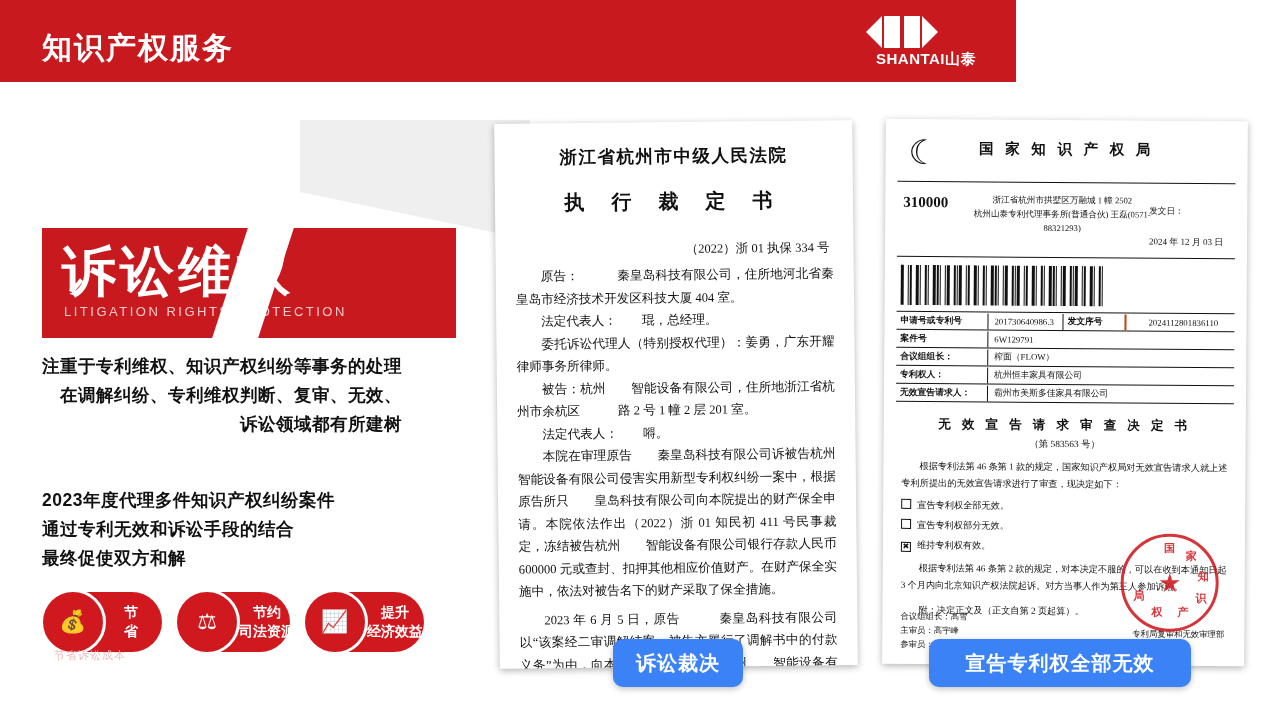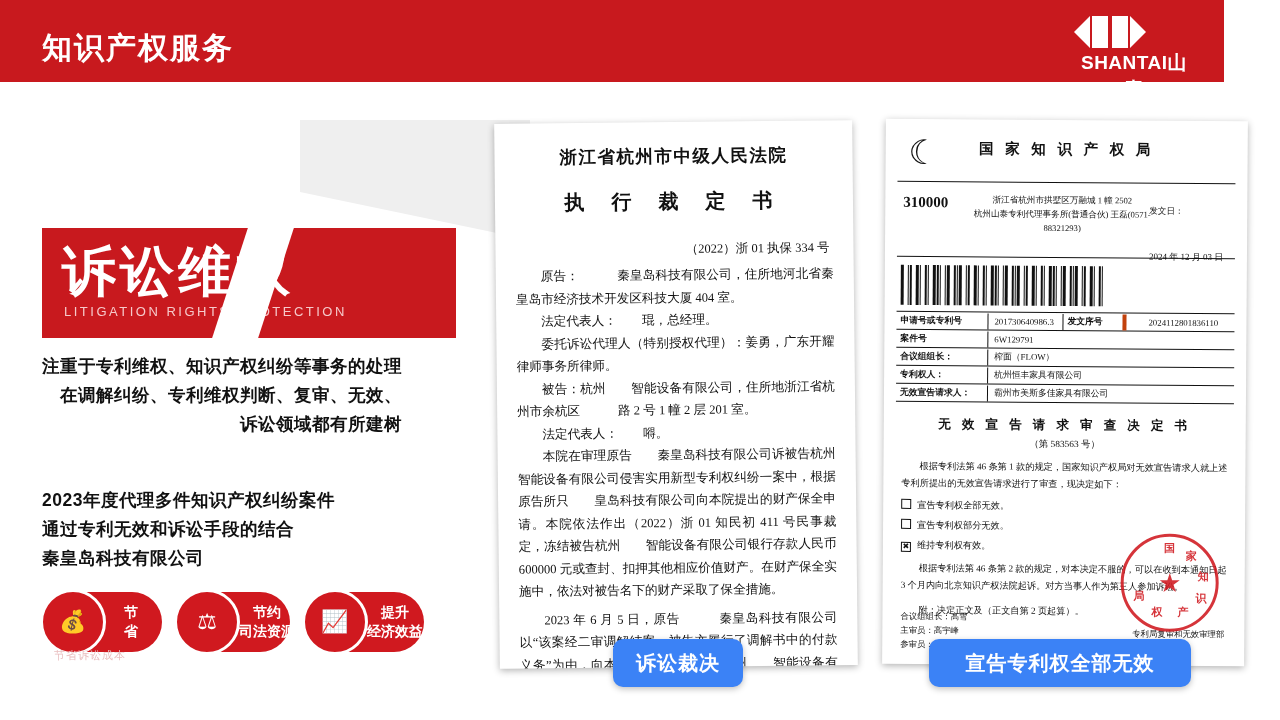--- a/index.html
+++ b/index.html
@@ -12,21 +12,21 @@
     overflow: hidden;
     background: #ffffff;
     font-family: "Liberation Sans", sans-serif;
     position: relative;
   }
 
   
   .header {
     position: absolute;
     left: 0; top: 0;
-    width: 1224px; height: 82px;
+    width: 1016px; height: 82px;
     background: #c8191e;
   }
   .header-title {
     position: absolute;
     left: 42px; top: 28px;
     font-size: 30px;
     font-weight: bold;
     color: #ffffff;
     letter-spacing: 2px;
   }
@@ -62,21 +62,21 @@
     border-top: 16px solid transparent;
     border-bottom: 16px solid transparent;
     border-left: 16px solid #ffffff;
   }
   .logo-text {
     position: absolute;
     left: 0; top: 36px;
     width: 120px;
     text-align: center;
     color: #ffffff;
-    font-size: 19px;
+    font-size: 15px;
     font-weight: bold;
     letter-spacing: 0.5px;
   }
 
   
   .gray-wedge {
     position: absolute;
     left: 300px; top: 120px;
     width: 230px; height: 120px;
     background: #efefef;
@@ -294,21 +294,21 @@
   }
   .d2-right {
     position: absolute;
     right: 0; top: 12px;
     width: 86px;
     font-size: 8.6px;
     line-height: 15px;
     text-align: left;
   }
   .d2-right .lbl { }
-  .d2-right .val { margin-top: 31px; font-size: 9px; }
+  .d2-right .val { margin-top: 16px; font-size: 9px; }
   .d2-rule {
     margin: 2px 12px 0 12px;
     border-top: 1px solid #111;
   }
   .barcode {
     margin: 8px 12px 6px 16px;
     height: 40px;
     display: flex;
     align-items: stretch;
     gap: 1px;
@@ -345,21 +345,21 @@
   .d2-row .c-val {
     flex: 1;
     padding: 2px 6px;
     box-sizing: border-box;
   }
   .d2-row .c-lbl2 {
     width: 64px;
     padding: 2px 4px;
     box-sizing: border-box;
     border-left: 1px solid #111;
-    border-right: 4px solid #c2410c;
+    border-right: 2px solid #c2410c;
     font-weight: bold;
   }
   .d2-row .c-val2 {
     width: 108px;
     padding: 2px 22px;
     box-sizing: border-box;
   }
   .d2-title {
     text-align: center;
     font-family: "Liberation Serif", serif;
@@ -488,21 +488,21 @@
   <div class="sub">LITIGATION RIGHTS PROTECTION</div>
 </div>
 <div class="white-slash"></div>
 <div class="white-slash2"></div>
 
 <div class="para p1" style="white-space: pre-line; text-align: right;">注重于专利维权、知识产权纠纷等事务的处理
 在调解纠纷、专利维权判断、复审、无效、
 诉讼领域都有所建树</div>
 <div class="para p2" style="white-space: pre-line;">2023年度代理多件知识产权纠纷案件
 通过专利无效和诉讼手段的结合
-秦皇岛科技有限公司</div>
+最终促使双方和解</div>
 
 <div class="badges">
   <div class="badge b1">
     <div class="badge-circle">
         <span class="gi">💰</span>
       </div>
     <div class="badge-label" style="white-space: pre-line;">节
 省</div>
     <div class="badge-ghost">节省诉讼成本</div>
   </div>

